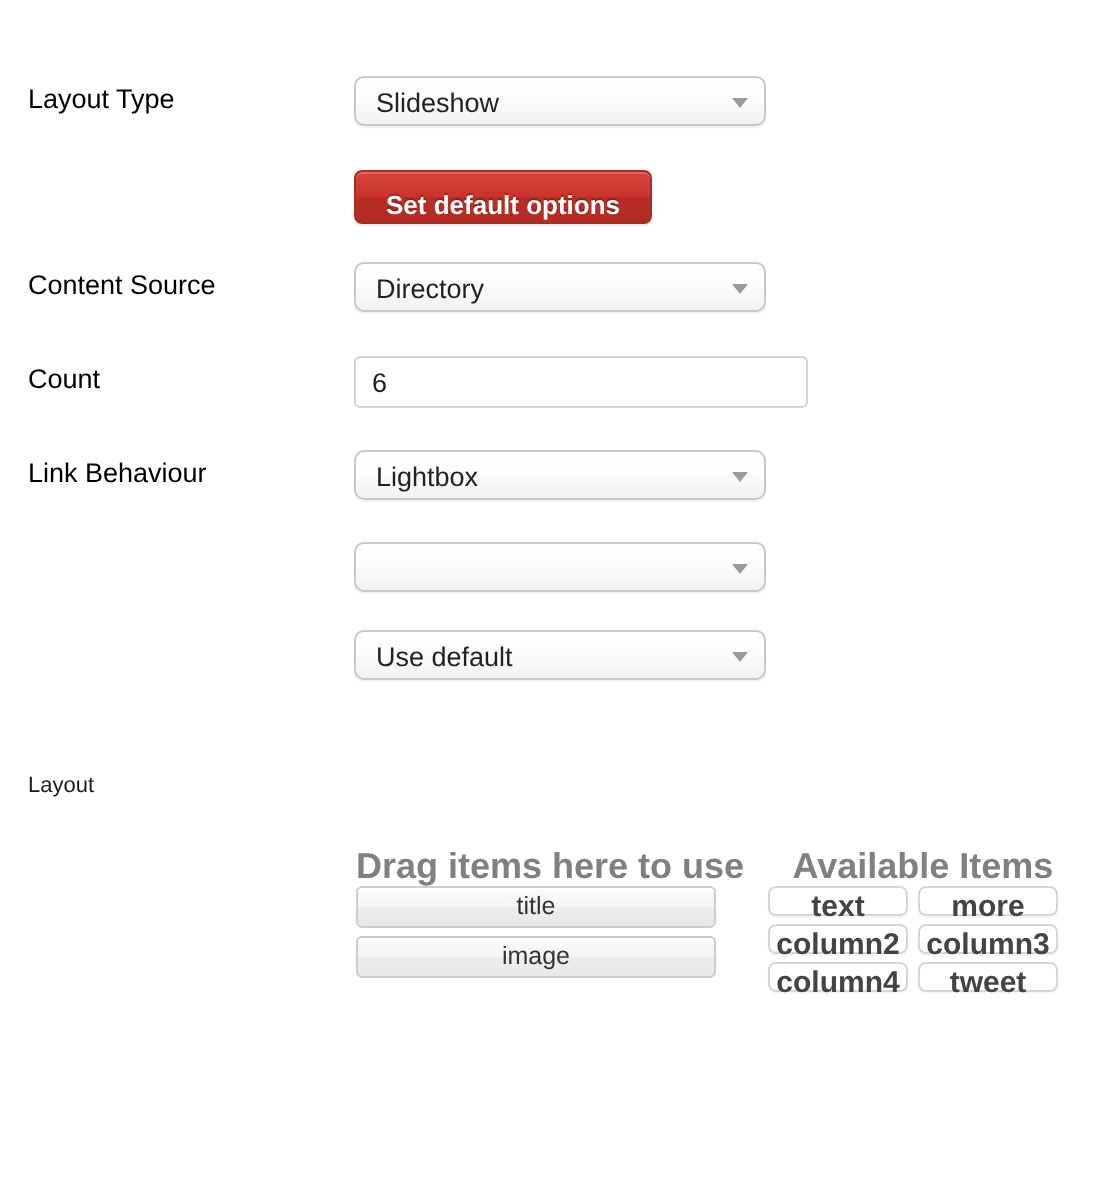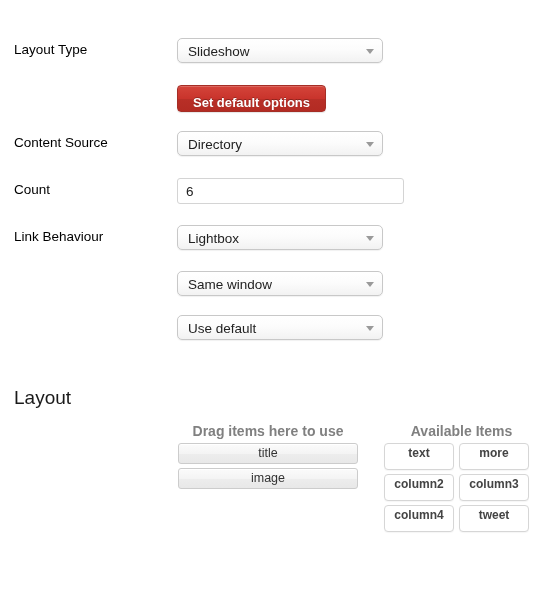--- a/index.html
+++ b/index.html
@@ -119,28 +119,28 @@
   #layout-section {
     position: absolute;
     left: 0;
     top: 385px;
     width: 560px;
   }
   #layout-section-label {
     position: absolute;
     left: 14px;
     top: 2px;
-    font-size: 19px;
+    font-size: 11px;
     color: #1a1a1a;
   }
 
   .panel-heading {
     position: absolute;
     font-family: "Liberation Sans", sans-serif;
-    font-size: 14px;
+    font-size: 18px;
     font-weight: bold;
     color: #808080;
     white-space: nowrap;
   }
 
   #dropzone {
     position: absolute;
     left: 178px;
     top: 58px;
     width: 180px;
@@ -166,27 +166,27 @@
     position: absolute;
     left: 384px;
     top: 58px;
     width: 155px;
     display: flex;
     flex-wrap: wrap;
     gap: 4px 5px;
   }
   .avail-item {
     width: 70px;
-    height: 27px;
+    height: 15px;
     box-sizing: border-box;
     border: 1px solid #d6d6d6;
     border-radius: 4px;
     background: #ffffff;
     color: #444444;
-    font-size: 12px;
+    font-size: 15px;
     font-weight: bold;
     line-height: 19px;
     text-align: center;
     box-shadow: 0 1px 1px rgba(0,0,0,0.04);
     cursor: move;
   }
 </style>
 </head>
 <body>
 
@@ -220,21 +220,20 @@
   <div class="row" style="top:225px;">
     <div class="field-label">Link Behaviour</div>
     <div class="select">
       <span class="sel-text">Lightbox</span>
       <span class="caret"></span>
     </div>
   </div>
 
   <div class="row" style="top:271px;">
     <div class="select">
-      <span class="sel-text">Same window</span>
       <span class="caret"></span>
     </div>
   </div>
 
   <div class="row" style="top:315px;">
     <div class="select">
       <span class="sel-text">Use default</span>
       <span class="caret"></span>
     </div>
   </div>

